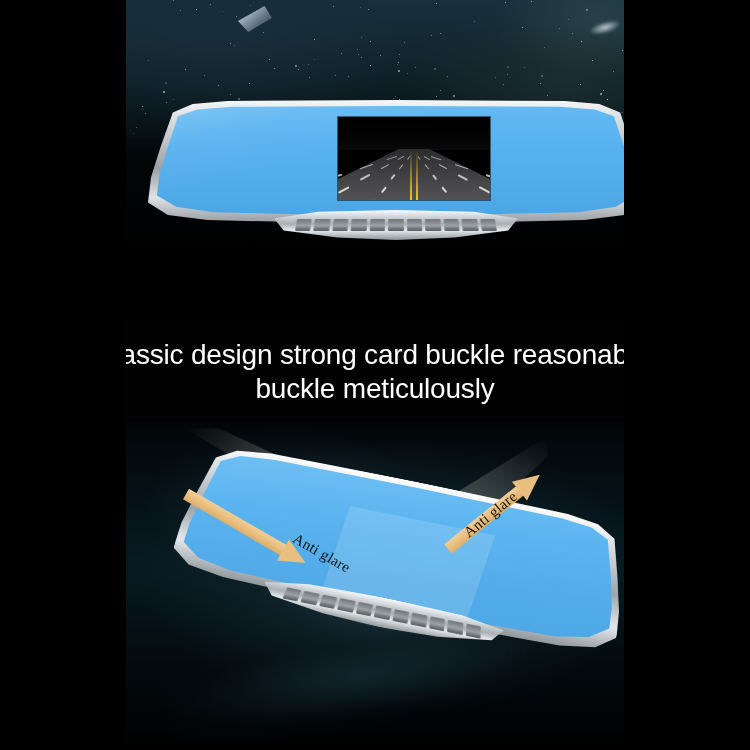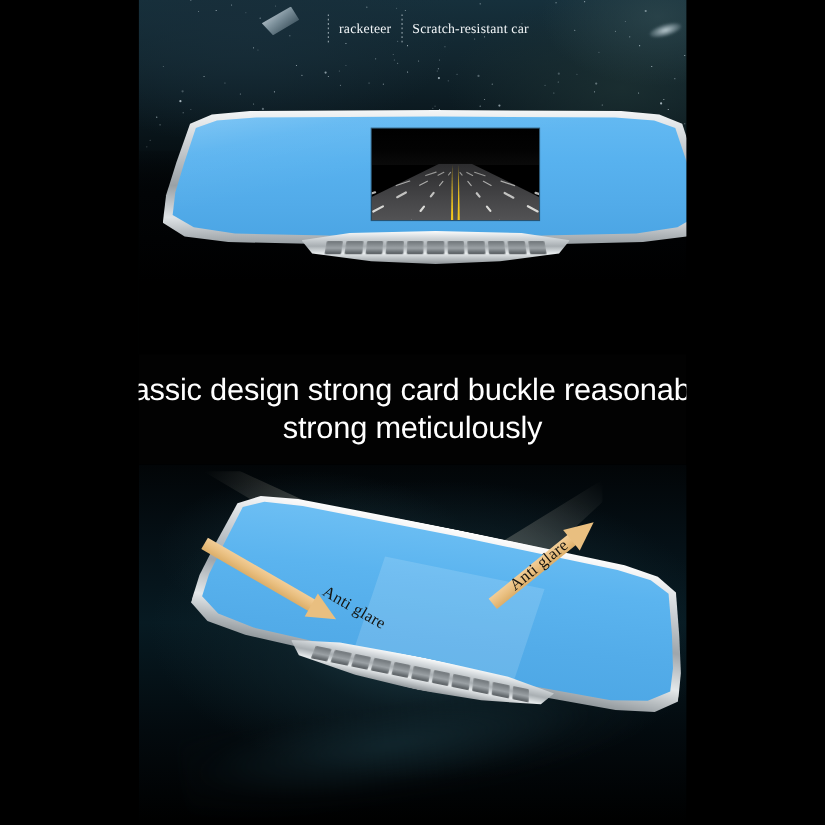--- a/index.html
+++ b/index.html
@@ -587,26 +587,20 @@
         <i class="st" style="left: 208.7px; top: 75.4px; width: 1px; height: 1px; opacity: 0.61;"></i>
         <i class="st" style="left: 520.2px; top: 73.5px; width: 1px; height: 1px; opacity: 0.46;"></i>
         <i class="st" style="left: 324.7px; top: 158.8px; width: 1px; height: 1px; opacity: 0.38;"></i>
         <i class="st" style="left: 19px; top: 113.1px; width: 1px; height: 1px; opacity: 0.66;"></i>
         <i class="st" style="left: 246.5px; top: 109.4px; width: 1px; height: 1px; opacity: 0.37;"></i>
       </div>
     <div class="flare"></div>
     <div class="flare2"></div>
     <div class="hero-dark"></div>
 
-    <div class="head-row">
-      <span class="vdot"></span>
-      <span class="head-txt">racketeer</span>
-      <span class="vdot"></span>
-      <span class="head-txt">Scratch-resistant car</span>
-    </div>
 
     <div class="mirror-wrap">
       <div class="mirror-body">
         <div class="chrome-shell"></div>
         <div class="glass"></div>
         <div class="glass-sheen"></div>
 
         <div class="screen">
           <div class="sky-night"></div>
           <div class="road"></div>
@@ -702,16 +696,16 @@
     <div class="head"></div>
   </div>
   <div class="arrow-label" id="labelR">Anti glare</div>
 
   <div class="bar-left"></div>
   <div class="bar-right"></div>
 
   <div class="caption-band">
     <div class="caption-bg-seam"></div>
     <div class="caption-line">classic design strong card buckle reasonable</div>
-    <div class="caption-line">strong meticulously</div>
+    <div class="caption-line">buckle meticulously</div>
   </div>
 
 </div>
 
 </body></html>

